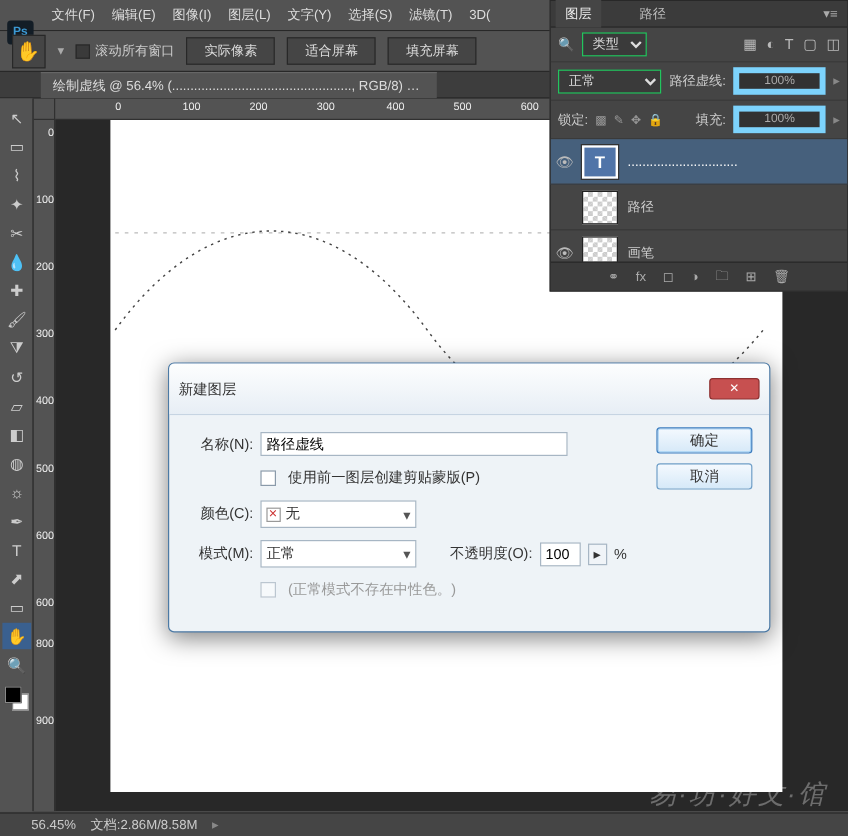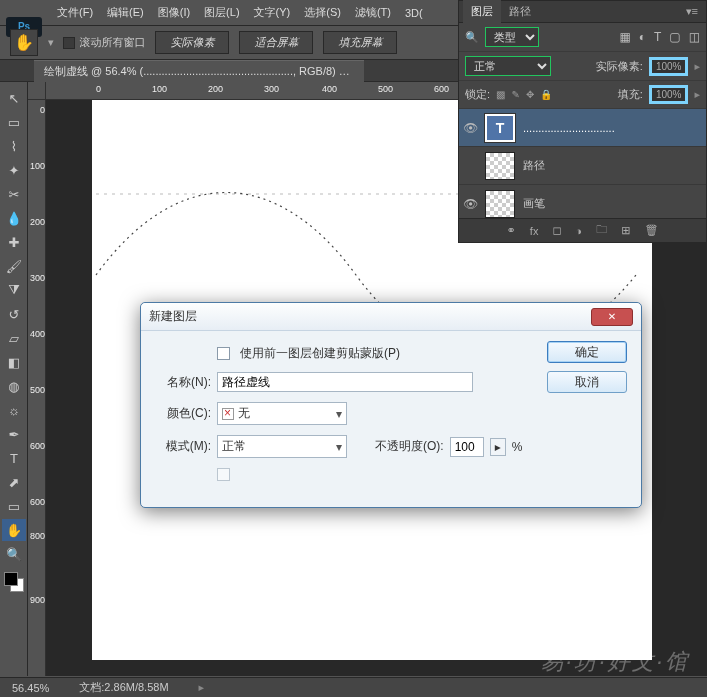--- a/index.html
+++ b/index.html
@@ -1,29 +1,29 @@
 <!DOCTYPE html>
 <html><head>
 <meta charset="utf-8">
 <style>
 * { margin: 0; padding: 0; box-sizing: border-box; font-family: "Microsoft YaHei", Tahoma, sans-serif; }
 body { background: #535353; width: 707px; height: 697px; overflow: hidden; position: relative; color: #ccc; font-size: 11px; }
 
 
 .menubar { background: #535353; height: 26px; display: flex; align-items: center; padding: 0 6px; border-bottom: 1px solid #282828; }
-.ps-logo { width: 36px; height: 20px; background: #131d26; color: #3b99d4; font-weight: bold; font-size: 10px; display: flex; align-items: center; justify-content: center; border-radius: 3px; margin-right: 8px; margin-top: 28px; }
+.ps-logo { width: 22px; height: 20px; background: #131d26; color: #3b99d4; font-weight: bold; font-size: 10px; display: flex; align-items: center; justify-content: center; border-radius: 3px; margin-right: 8px; margin-top: 28px; }
 .menu-item { padding: 4px 7px; color: #ddd; cursor: default; }
 .mb-right { margin-left: auto; display: flex; gap: 8px; align-items: center; }
 .win-btn { width: 18px; height: 14px; color: #999; font-size: 12px; }
 
 
 .optbar { background: #535353; height: 34px; border-bottom: 1px solid #282828; display: flex; align-items: center; padding: 0 10px; gap: 10px; }
 .hand-icon { font-size: 16px; color: #ddd; padding: 3px; border: 1px solid #282828; background: #454545; }
 .chk { width: 12px; height: 12px; border: 1px solid #282828; background: #3a3a3a; display: inline-block; margin-right: 4px; vertical-align: middle; }
-.opt-btn { background: #454545; border: 1px solid #282828; color: #ddd; padding: 3px 14px; font-size: 11px; font-style: italic; }
+.opt-btn { background: #454545; border: 1px solid #282828; color: #ddd; padding: 3px 14px; font-size: 11px; }
 
 
 .doctab { background: #3d3d3d; height: 22px; display: flex; align-items: center; padding-left: 34px; border-bottom: 1px solid #2a2a2a; }
 .doctab-inner { background: #535353; padding: 3px 10px; color: #ddd; font-size: 11px; border-top: 1px solid #666; max-width: 330px; white-space: nowrap; overflow: hidden; text-overflow: ellipsis;}
 .doctab-x { margin-left: 8px; color: #aaa; }
 
 
 .main { display: flex; height: 594px; position: relative; }
 
 
@@ -39,57 +39,57 @@
 .ruler-h { position: absolute; top: 0; left: 18px; right: 0; height: 18px; background: #535353; border-bottom: 1px solid #303030; color: #eee; font-size: 9px; }
 .ruler-h span { position: absolute; top: 2px; }
 .ruler-v { position: absolute; top: 18px; left: 0; width: 18px; bottom: 0; background: #535353; border-right: 1px solid #303030; color: #eee; font-size: 9px; }
 .ruler-v span { position: absolute; left: 1px; writing-mode: horizontal-tb; width: 16px; text-align: right; line-height: 8px; }
 .ruler-corner { position: absolute; top: 0; left: 0; width: 18px; height: 18px; background: #535353; border-right: 1px solid #303030; border-bottom: 1px solid #303030; }
 .canvas { position: absolute; top: 18px; left: 64px; width: 560px; height: 560px; background: #fff; }
 .wave { position: absolute; top: 108px; left: 18px; right: 0; height: 180px; stroke: #555; fill: none; }
 
 
 .panel { position: absolute; top: 0; right: 0; width: 249px; height: 243px; background: #454545; border: 1px solid #282828; color: #ccc; }
-.panel-tabs { height: 22px; background: #3b3b3b; border-bottom: 1px solid #282828; display: flex; align-items: center; padding-left: 4px; }
+.panel-tabs { height: 22px; background: #3b3b3b; border-bottom: 1px solid #282828; display: flex; align-items: center; padding-left: 4px; gap: 24px; }
 .ptab { padding: 4px 8px; font-size: 11px; color: #bbb; }
 .ptab.act { background: #454545; color: #eee; }
 .panel-menu { margin-left: auto; padding: 4px 8px; color: #aaa; }
 .panel-row { display: flex; align-items: center; padding: 4px 6px; gap: 6px; border-bottom: 1px solid #3a3a3a; }
 .dd { background: #3a3a3a; border: 1px solid #22c55e; color: #ddd; font-size: 11px; padding: 2px 4px; }
-.pct { background: #323232; border: 3px solid #7dd3fc; color: #aaa; font-size: 10px; padding: 1px 4px; }
+.pct { background: #323232; border: 5px solid #7dd3fc; color: #aaa; font-size: 10px; padding: 1px 21px; }
 .lock-icons { display: flex; gap: 6px; color: #999; font-size: 10px; }
 .layer-list { }
 .layer { display: flex; align-items: center; height: 38px; border-bottom: 1px solid #383838; padding: 0 4px; gap: 8px; }
 .layer.sel { background: #46607c; color: #fff; }
 .eye { width: 14px; font-size: 12px; color: #bbb; text-align: center; }
 .thumb { width: 30px; height: 28px; background: #fff; border: 1px solid #222; display: flex; align-items: center; justify-content: center; color: #333; font-size: 14px; }
 .thumb.t-text { background: #5074a8; color: #fff; font-weight: bold; border: 2px solid #fff; outline: 1px solid #333; }
 .thumb.t-trans { background-image: linear-gradient(45deg,#ccc 25%,transparent 25%),linear-gradient(-45deg,#ccc 25%,transparent 25%),linear-gradient(45deg,transparent 75%,#ccc 75%),linear-gradient(-45deg,transparent 75%,#ccc 75%); background-size: 8px 8px; background-position: 0 0,0 4px,4px -4px,-4px 0; }
 .layer-name { font-size: 11px; }
 .panel-footer { position: absolute; bottom: 0; left: 0; right: 0; height: 24px; background: #3b3b3b; border-top: 1px solid #282828; display: flex; align-items: center; justify-content: center; gap: 14px; color: #aaa; font-size: 11px; }
 
 
 .dialog { position: absolute; top: 302px; left: 140px; width: 502px; background: #eef3f7; border: 1px solid #4c7aa5; border-radius: 5px; box-shadow: 0 4px 20px rgba(0,0,0,.5); color: #333; font-size: 12px; }
-.dlg-title { background: linear-gradient(#fdfefe,#e7eef5); border-bottom: 1px solid #c6d4e2; height: 28px; display: flex; align-items: center; padding: 0 8px; border-radius: 5px 5px 0 0; }
+.dlg-title { background: linear-gradient(#fdfefe,#e7eef5); border-bottom: 1px solid #c6d4e2; height: 43px; display: flex; align-items: center; padding: 0 8px; border-radius: 5px 5px 0 0; }
 .dlg-close { margin-left: auto; width: 42px; height: 18px; background: #c75050; border: 1px solid #8d3030; border-radius: 3px; color: #fff; display: flex; align-items: center; justify-content: center; font-size: 10px; }
 .dlg-body { padding: 14px 14px 16px 14px; position: relative; }
 .dlg-row { display: flex; align-items: center; margin-bottom: 10px; gap: 6px; }
 .dlg-label { width: 56px; text-align: right; }
 .dlg-input { border: 1px solid #a7b6c4; background: #fff; padding: 2px 4px; font-size: 12px; }
 .dlg-input.name { width: 256px; }
 .dlg-chk { width: 13px; height: 13px; border: 1px solid #8a9aaa; background: #fff; display: inline-block; margin-right: 4px; vertical-align: middle; }
 .dlg-btns { position: absolute; right: 14px; top: 10px; display: flex; flex-direction: column; gap: 8px; }
 .dlg-btn { width: 80px; height: 22px; background: linear-gradient(#f4f9fe,#d6e9f8); border: 1px solid #6f9fc8; border-radius: 3px; display: flex; align-items: center; justify-content: center; }
 .dlg-btn.ok { border-color: #3b7cbf; box-shadow: 0 0 0 1px #a7d2f4 inset; }
 .dlg-dd { border: 1px solid #a7b6c4; background: #fff; padding: 2px 4px; font-size: 12px; display: flex; align-items: center; }
 .dd-arrow { margin-left: auto; color: #555; }
 .gray-note { color: #999; }
 
 
-.statusbar { position: absolute; bottom: 0; left: 0; right: 0; height: 20px; background: #454545; border-top: 1px solid #282828; display: flex; align-items: center; padding: 0 12px; color: #ccc; font-size: 11px; gap: 30px; }
+.statusbar { position: absolute; bottom: 0; left: 0; right: 0; height: 20px; background: #454545; border-top: 1px solid #282828; display: flex; align-items: center; padding: 0 26px; color: #ccc; font-size: 11px; gap: 12px; }
 
 
 .watermark { position: absolute; right: 18px; bottom: 20px; color: rgba(255,255,255,.32); font-size: 22px; font-style: italic; letter-spacing: 2px; pointer-events: none; }
 .icon-btns { display: flex; gap: 8px; margin-left: auto; color: #bbb; font-size: 12px; }
 </style>
 </head>
 <body>
 
 <div class="menubar">
   <div class="ps-logo">Ps</div>
@@ -196,21 +196,21 @@
     <div class="icon-btns">
       <span>▦</span>
       <span>◐</span>
       <span>T</span>
       <span>▢</span>
       <span>◫</span>
     </div>
   </div>
   <div class="panel-row">
     <select class="dd" style="width:86px"><option>正常</option></select>
-    <span style="margin-left:auto">实际像素:</span>
+    <span style="margin-left:auto">路径虚线:</span>
     <span class="pct">100%</span>
     <span style="color:#888">▸</span>
   </div>
   <div class="panel-row">
     <span>锁定:</span>
     <div class="lock-icons">
       <span>▩</span>
       <span>✎</span>
       <span>✥</span>
       <span>🔒</span>
@@ -250,27 +250,27 @@
 <div class="dialog">
   <div class="dlg-title">
     <span>新建图层</span>
     <div class="dlg-close">✕</div>
   </div>
   <div class="dlg-body">
     <div class="dlg-btns">
       <div class="dlg-btn ok">确定</div>
       <div class="dlg-btn">取消</div>
     </div>
+    <div class="dlg-row">
+      <span class="dlg-label">名称(N):</span>
+      <input class="dlg-input name" value="路径虚线" style="">
+    </div>
     <div class="dlg-row" style="padding-left:62px">
       <span class="dlg-chk"></span>
       <span>使用前一图层创建剪贴蒙版(P)</span>
-    </div>
-    <div class="dlg-row">
-      <span class="dlg-label">名称(N):</span>
-      <input class="dlg-input name" value="路径虚线" style="">
     </div>
     <div class="dlg-row">
       <span class="dlg-label">颜色(C):</span>
       <div class="dlg-dd" style="width:130px">
         <span style="margin-right:4px;border:1px solid #999;width:12px;height:12px;display:inline-block;position:relative">
             <span style="position:absolute;color:#c33;top:-3px;left:1px">×</span>
           </span>
         <span>无</span>
         <span class="dd-arrow">▾</span>
       </div>
@@ -281,20 +281,21 @@
         <span>正常</span>
         <span class="dd-arrow">▾</span>
       </div>
       <span style="margin-left:22px">不透明度(O):</span>
       <input class="dlg-input" style="width: 34px; text-align: left;" value="100">
       <span style="border:1px solid #a7b6c4;padding:1px 4px;background:#f0f4f8">▸</span>
       <span>%</span>
     </div>
     <div class="dlg-row" style="padding-left:62px">
       <span class="dlg-chk" style="opacity:.5"></span>
+      <span class="gray-note">(正常模式不存在中性色。)</span>
     </div>
   </div>
 </div>
 
 <div class="statusbar">
   <span>56.45%</span>
   <span>文档:2.86M/8.58M</span>
   <span style="color:#888">▸</span>
 </div>
 

